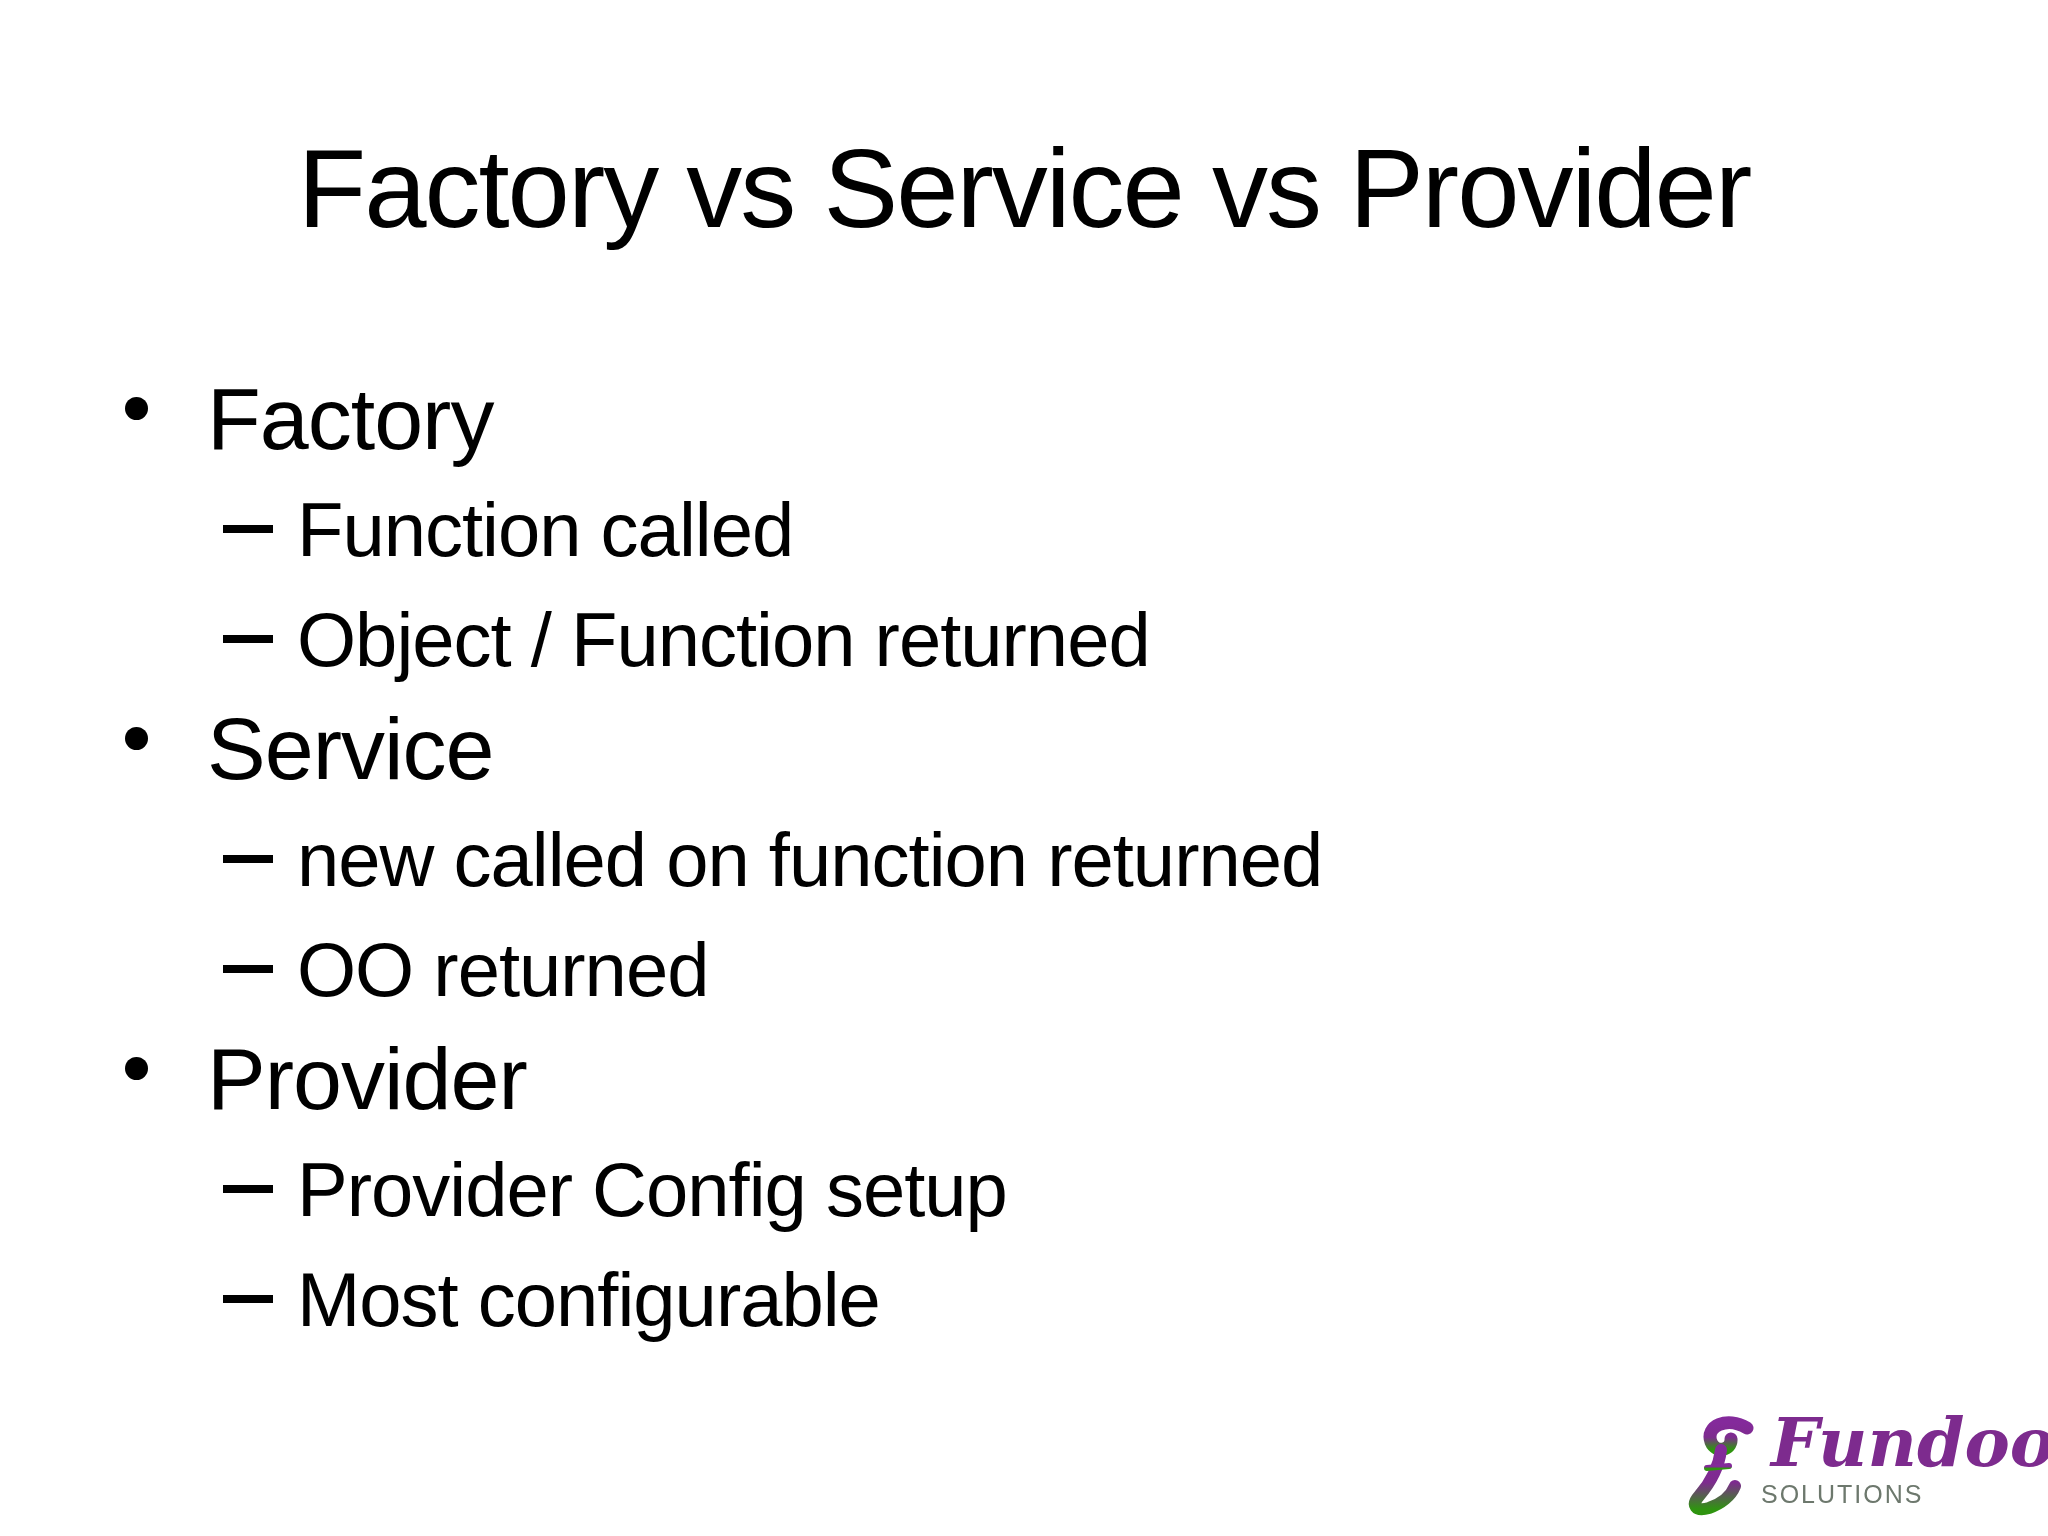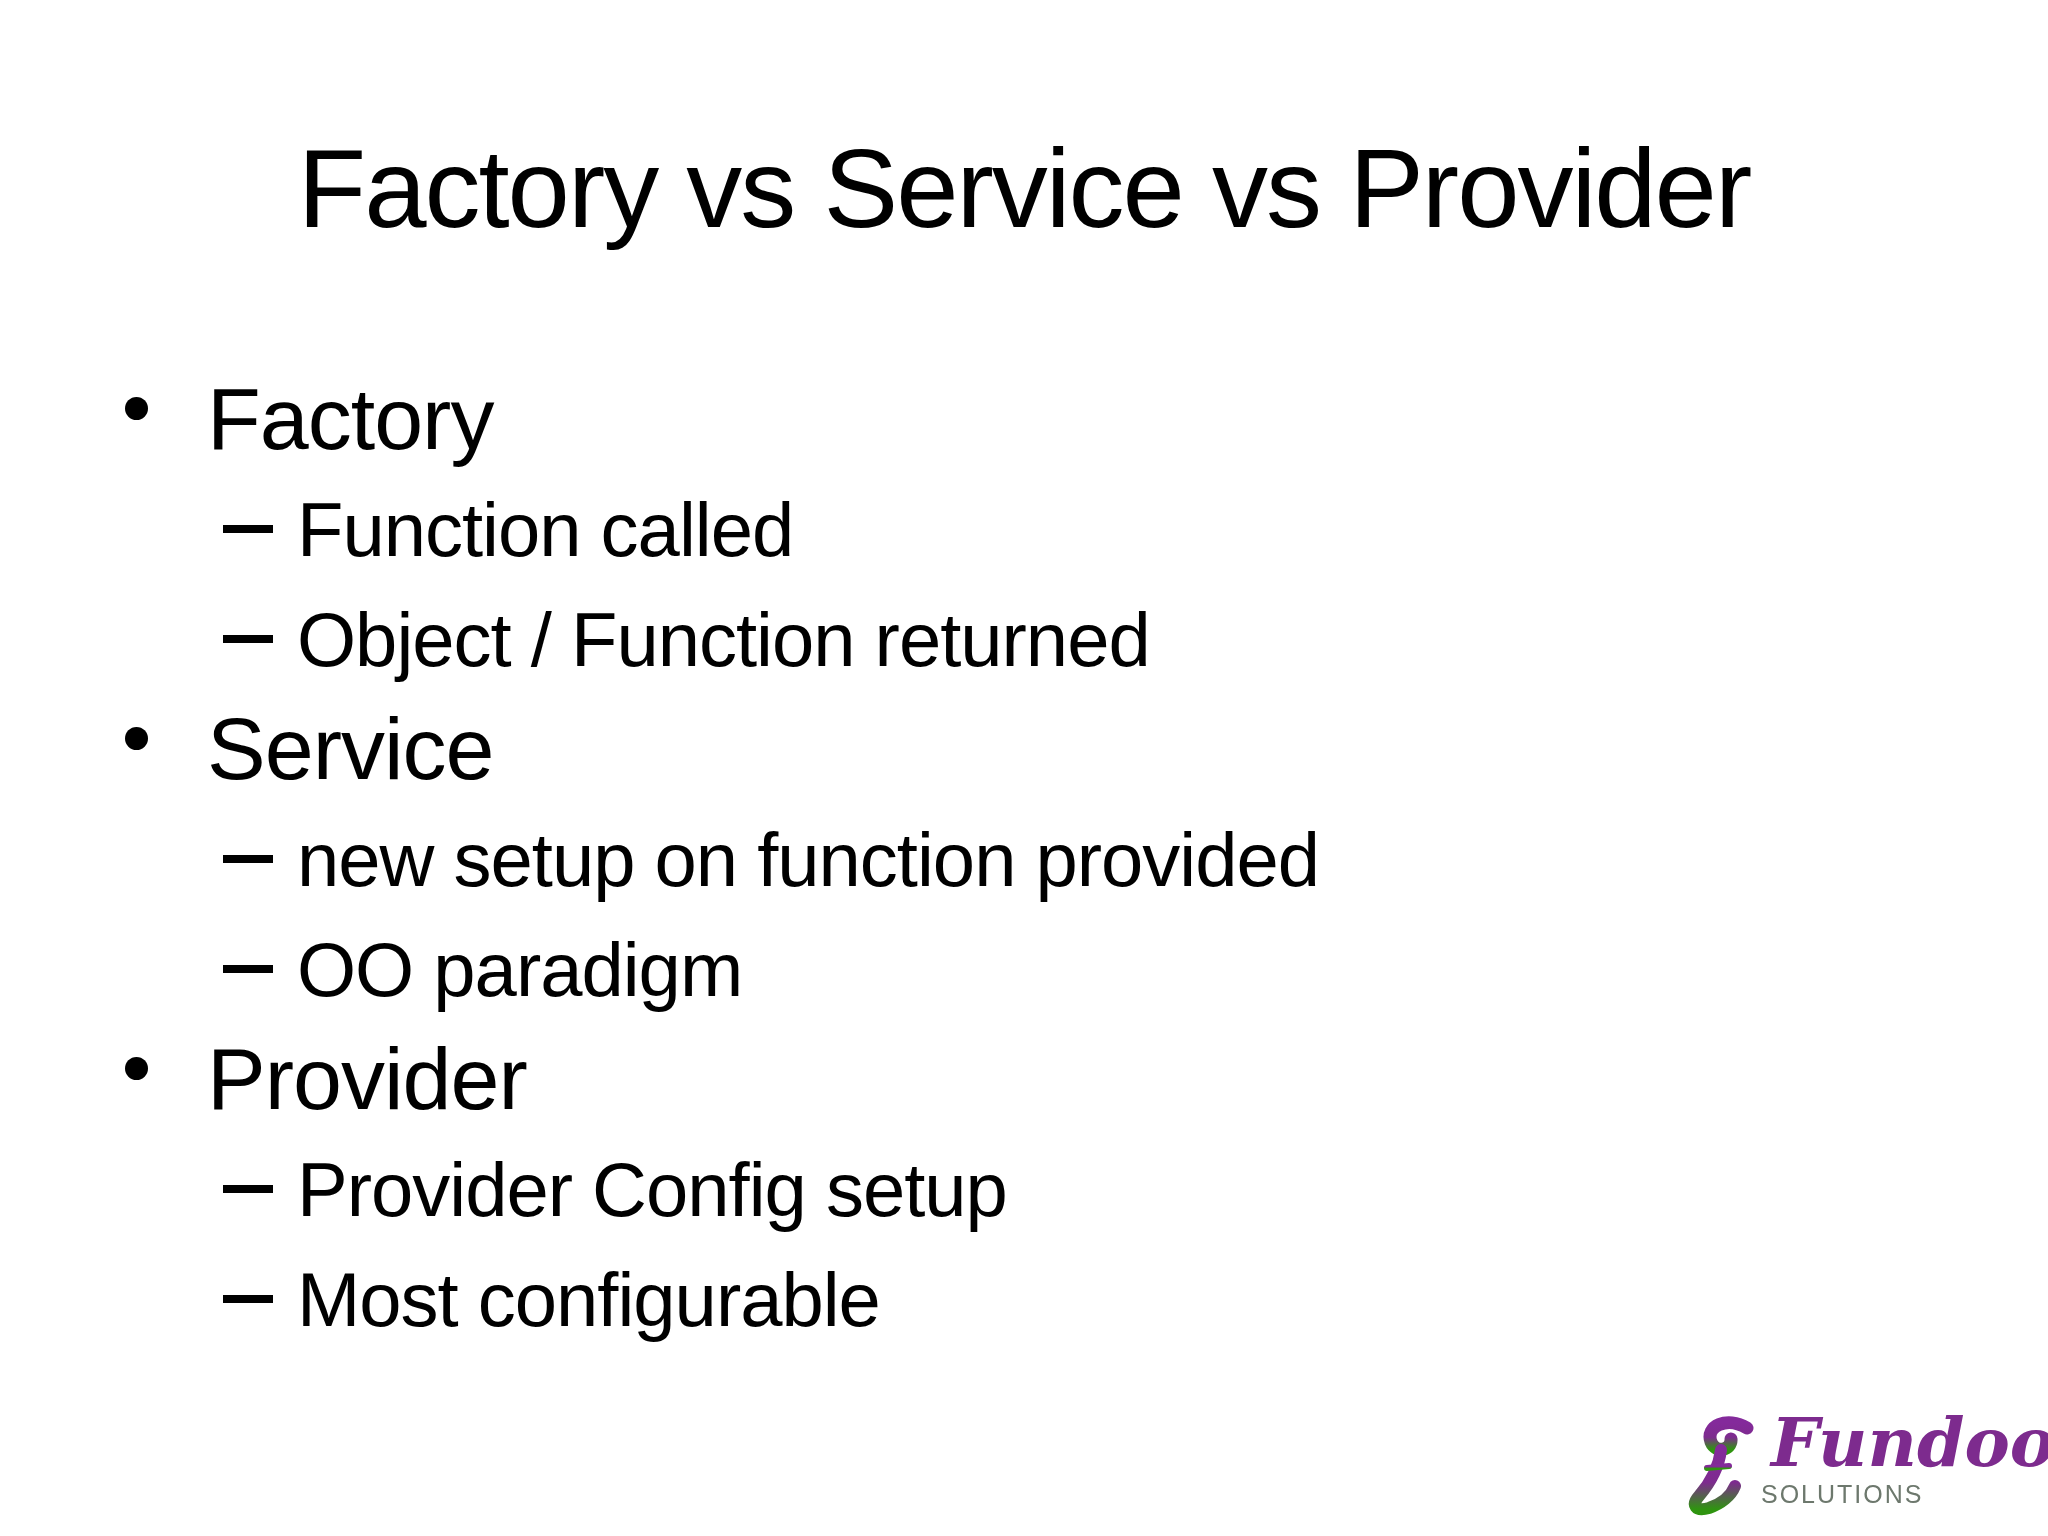--- a/index.html
+++ b/index.html
@@ -122,25 +122,25 @@
       <span class="dash"></span>
       <span class="txt">Object / Function returned</span>
     </div>
 
     <div class="row main">
       <span class="dot"></span>
       <span class="txt">Service</span>
     </div>
     <div class="row sub">
       <span class="dash"></span>
-      <span class="txt">new setup on function provided</span>
+      <span class="txt">new called on function returned</span>
     </div>
     <div class="row sub">
       <span class="dash"></span>
-      <span class="txt">OO paradigm</span>
+      <span class="txt">OO returned</span>
     </div>
 
     <div class="row main">
       <span class="dot"></span>
       <span class="txt">Provider</span>
     </div>
     <div class="row sub">
       <span class="dash"></span>
       <span class="txt">Provider Config setup</span>
     </div>

